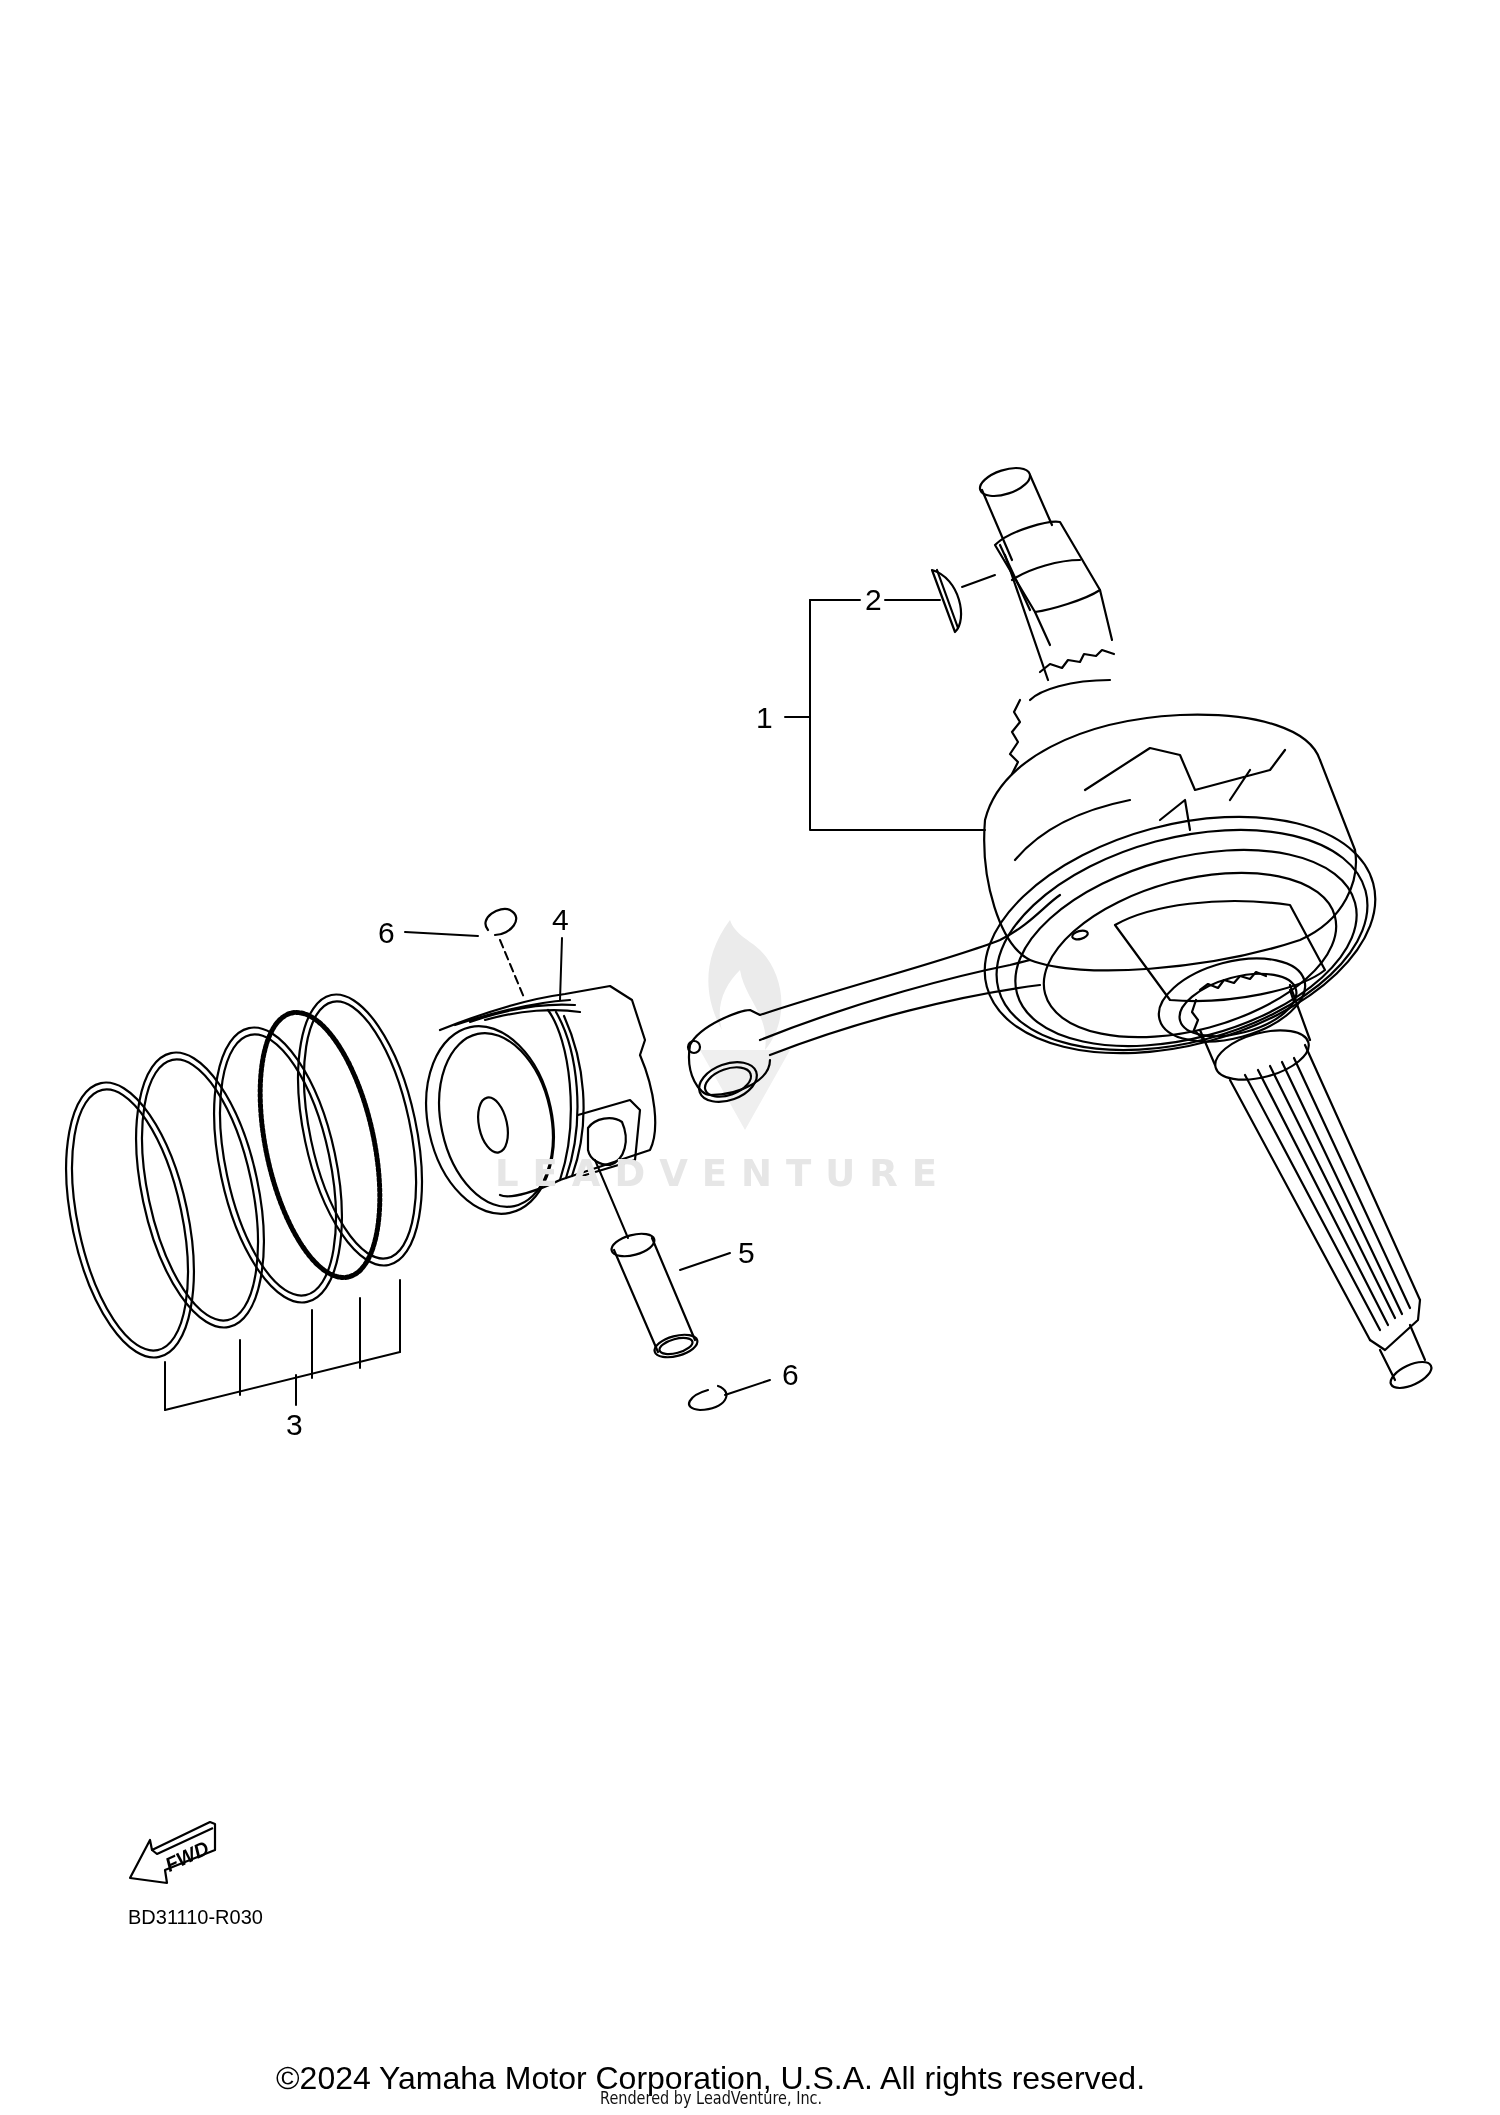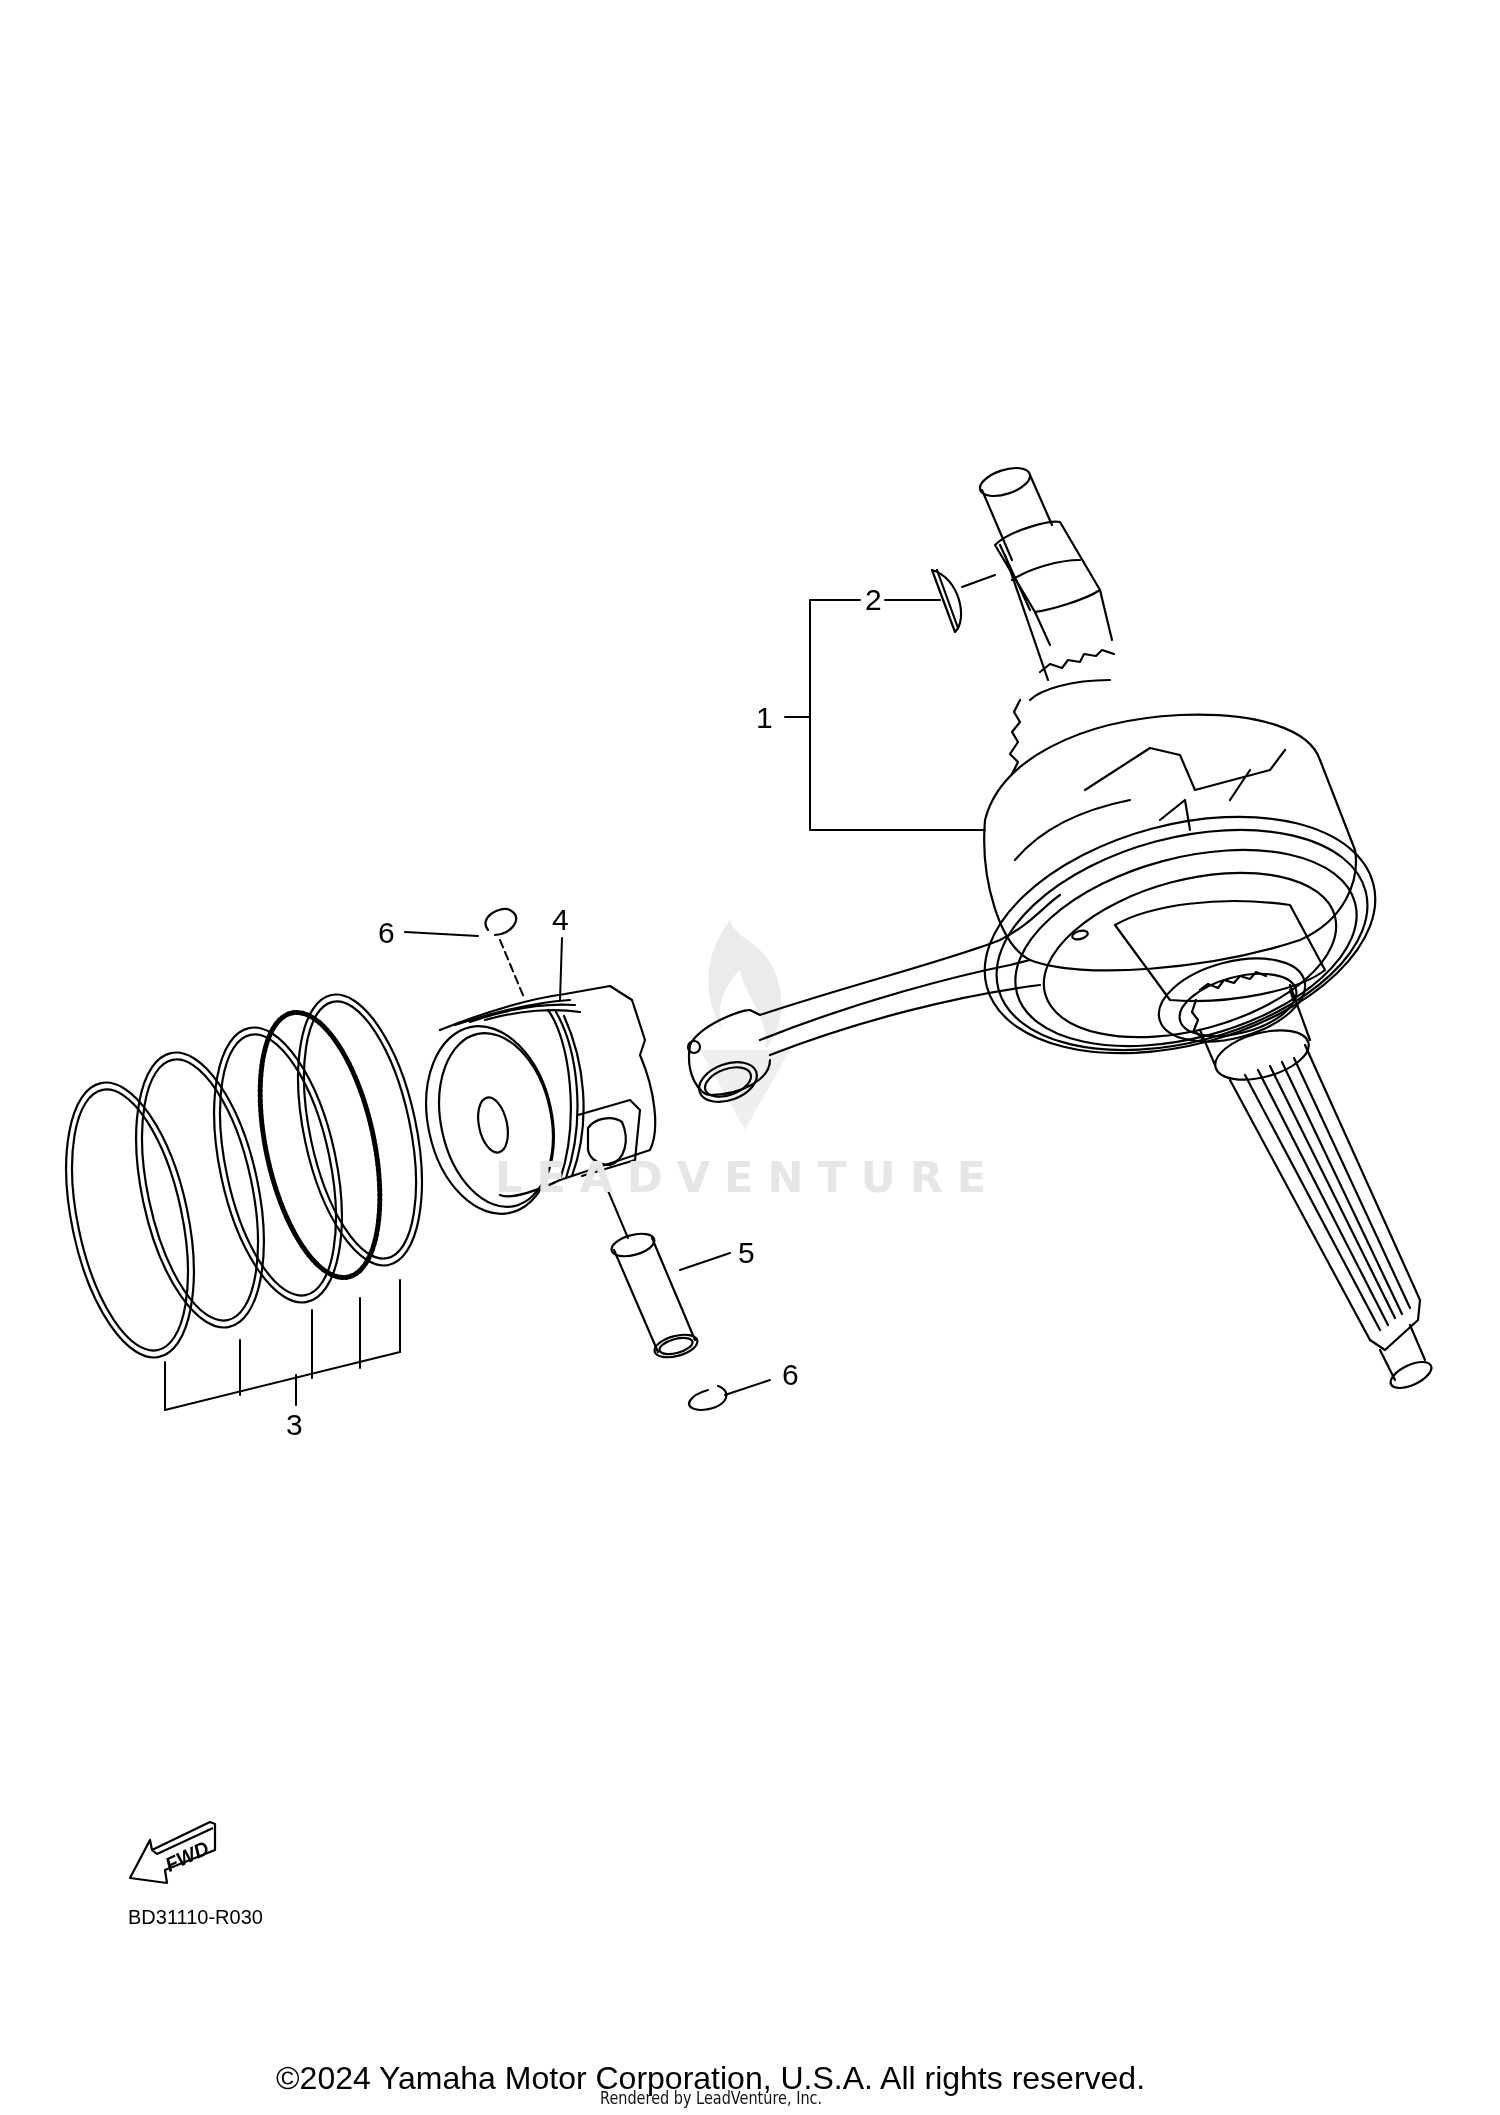--- a/index.html
+++ b/index.html
@@ -1,19 +1,19 @@
 <!DOCTYPE html>
 <html><head>
 <meta charset="utf-8">
 <style>
   html, body { margin: 0; padding: 0; background: #ffffff; }
   body { width: 1500px; height: 2115px; position: relative; overflow: hidden; font-family: "Liberation Sans", sans-serif; }
   #diagram { position: absolute; left: 0; top: 0; width: 1500px; height: 2115px; }
   .callout { position: absolute; font-family: "Liberation Sans", sans-serif; font-size: 30px; color: #000; line-height: 1; }
-  .watermark { position: absolute; left: 495px; top: 1152px; font-family: "DejaVu Sans", sans-serif; font-weight: bold; font-size: 43px; letter-spacing: 14px; color: #e6e6e6; }
+  .watermark { position: absolute; left: 495px; top: 1152px; font-family: "DejaVu Sans", sans-serif; font-weight: bold; font-size: 37px; letter-spacing: 14px; color: #e6e6e6; }
   .ref-code { position: absolute; left: 128px; top: 1906px; font-family: "Liberation Sans", sans-serif; font-size: 20px; color: #000; }
   .copyright { position: absolute; left: 276px; top: 2060px; font-family: Liberation Sans, sans-serif; font-size: 32px; color: #000; white-space: nowrap; }
   .rendered-by { position: absolute; left: 600px; top: 2088px; font-family: "DejaVu Sans", sans-serif; font-size: 17px; color: #111; white-space: nowrap; transform: scaleX(0.85); transform-origin: left top; }
   .fwd-badge { position: absolute; left: 125px; top: 1810px; width: 100px; height: 80px; }
 </style>
 </head>
 <body>
 
 <svg id="diagram" viewBox="0 0 1500 2115" xmlns="http://www.w3.org/2000/svg" fill="none" stroke="#000" stroke-width="2.2" stroke-linejoin="round" stroke-linecap="round">
 

